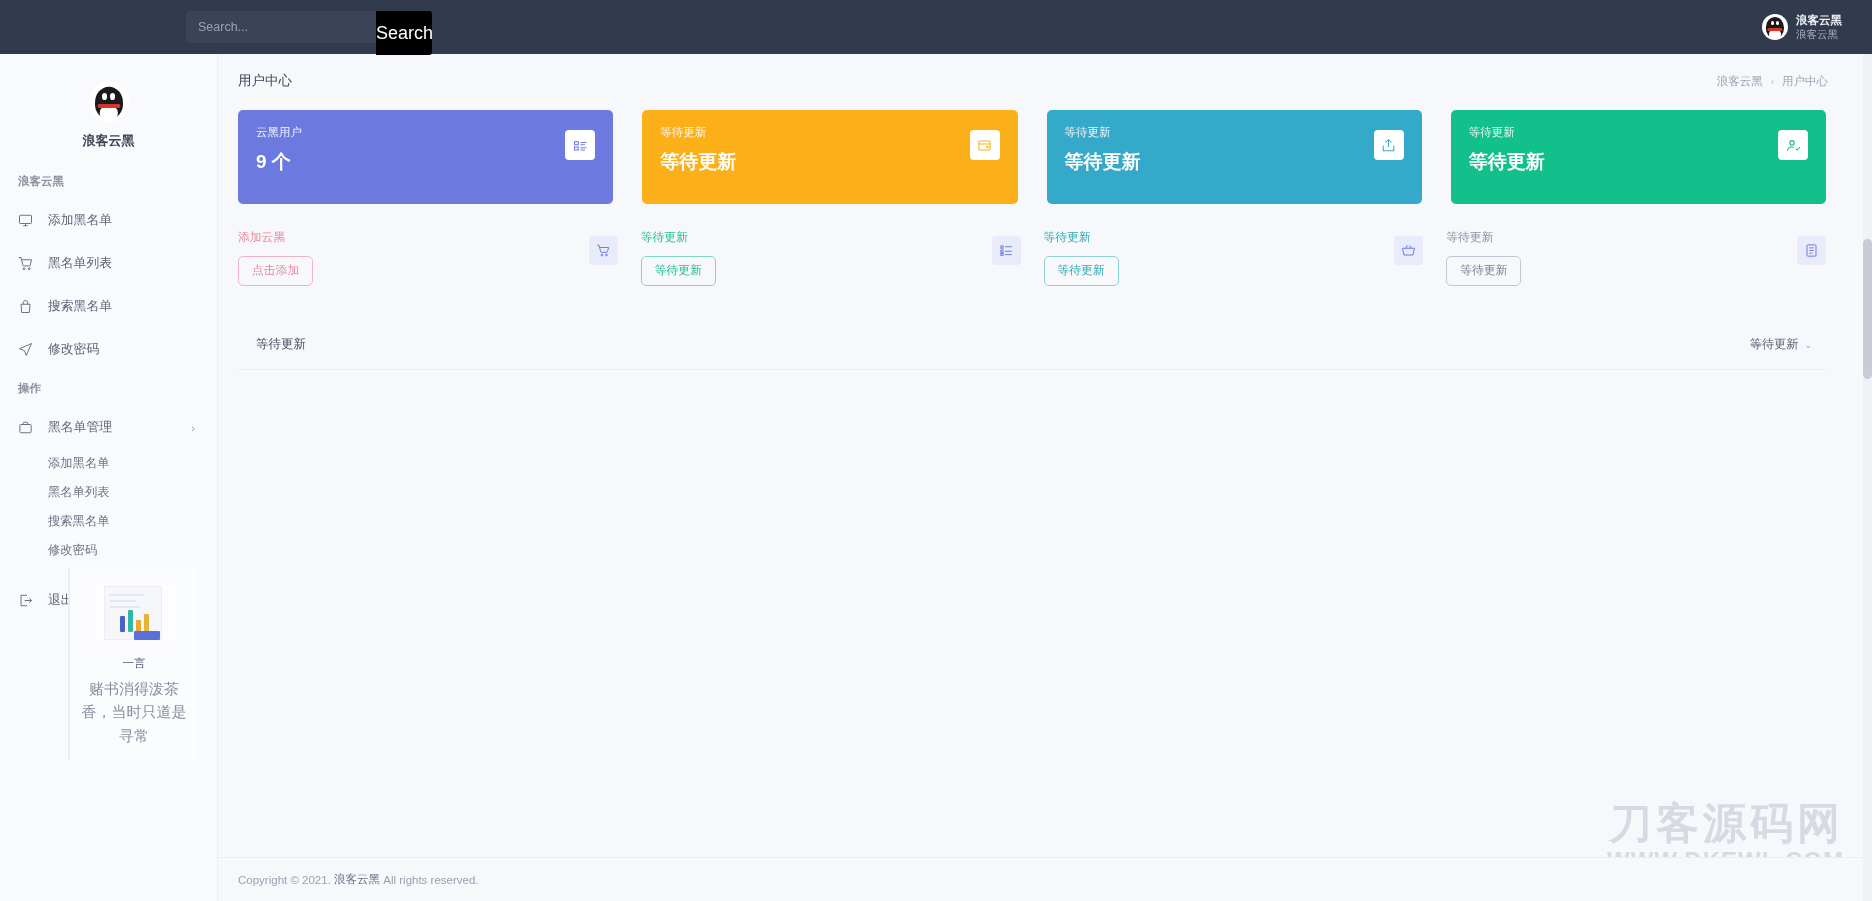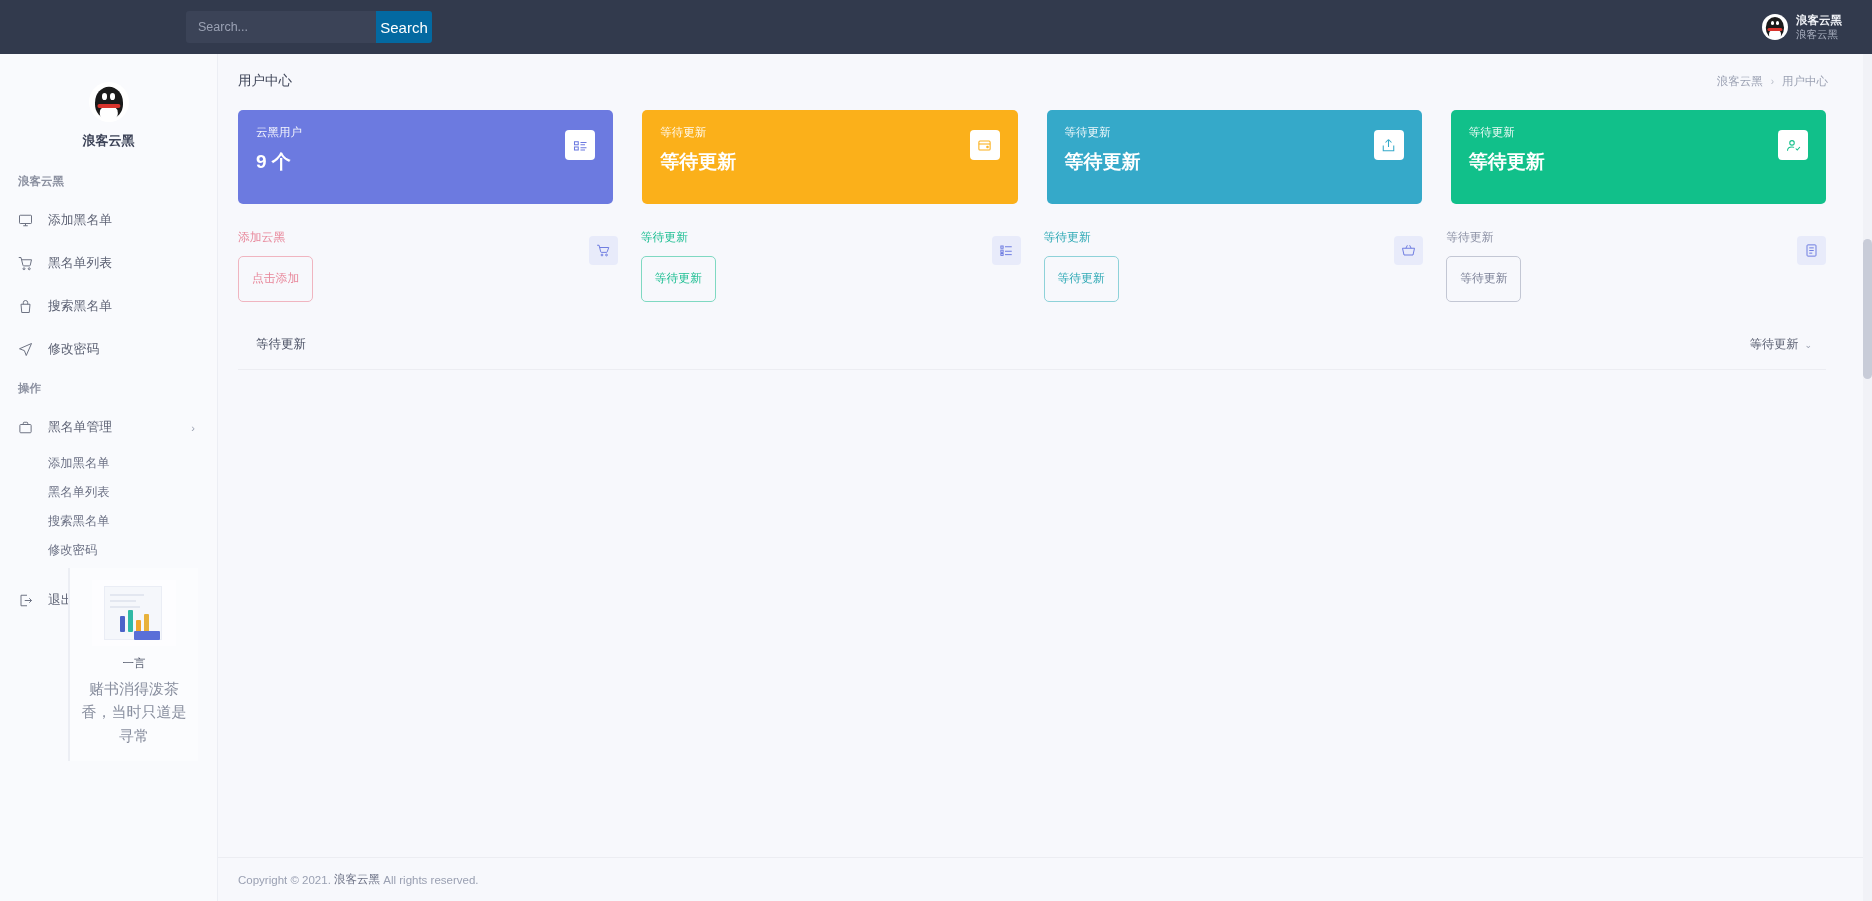--- a/index.html
+++ b/index.html
@@ -25,23 +25,23 @@
     width: 190px; height: 32px;
     background: #3b4357;
     border: none; outline: none;
     color: #f0abfc; font-size: 12.5px;
     padding: 0 12px;
     font-family: "Liberation Sans", sans-serif;
     border-radius: 3px 0 0 3px;
   }
   .search-input::placeholder { color: #9aa1b3; }
   .search-btn {
-    width: 56px; height: 32px;
-    background: #0369a1; border: none;
-    color: #fff; font-size: 15px; cursor: pointer;
+    width: 56px; height: 44px;
+    background: #000000; border: none;
+    color: #fff; font-size: 18px; cursor: pointer;
     border-radius: 0 3px 3px 0;
     font-family: "Liberation Sans", sans-serif;
   }
   .user-box {
     position: absolute; right: 20px; top: 5px;
     height: 44px; display: flex; align-items: center; gap: 8px;
     padding: 0 10px; cursor: pointer;
   }
   .avatar-sm {
     width: 26px; height: 26px; border-radius: 50%;
@@ -155,21 +155,21 @@
     position: absolute; right: 18px; top: 20px;
     width: 30px; height: 30px; background: #fff; border-radius: 4px;
     display: flex; align-items: center; justify-content: center;
   }
   .stat-ico svg { width: 15px; height: 15px; fill: none; stroke-width: 1.4; }
 
   .actions-row { display: flex; gap: 23px; padding: 26px 46px 0 20px; }
   .action-cell { flex: 1; position: relative; height: 70px; }
   .action-label { font-size: 11.8px; margin-bottom: 10px; }
   .action-btn {
-    display: inline-block; padding: 14px 13px;
+    display: inline-block; padding: 6px 13px;
     font-size: 11.8px; background: transparent;
     border-radius: 5px; cursor: pointer;
     font-family: "Liberation Sans", sans-serif;
   }
   .action-ico {
     position: absolute; right: 0; top: 6px;
     width: 29px; height: 29px; background: #e8ebfa; border-radius: 4px;
     display: flex; align-items: center; justify-content: center;
   }
   .action-ico svg { width: 15px; height: 15px; fill: none; stroke: #6c7ae0; stroke-width: 1.3; }
@@ -447,20 +447,24 @@
   <div class="panel">
     <div class="panel-head">
       <div class="panel-title">等待更新</div>
       <div class="panel-right">
         <span>等待更新</span>
         <span class="chev">⌄</span>
       </div>
     </div>
   </div>
 
+  <div class="watermark">
+    <div class="wm-cn">刀客源码网</div>
+    <div class="wm-en">WWW.DKEWL.COM</div>
+  </div>
 </div>
 
 <div class="footer">
   <span>Copyright © 2021.</span>&nbsp;
   <b>浪客云黑</b>&nbsp;
   <span>All rights reserved.</span>
 </div>
 
 <div class="scrollbar-track">
   <div class="scrollbar-thumb"></div>

